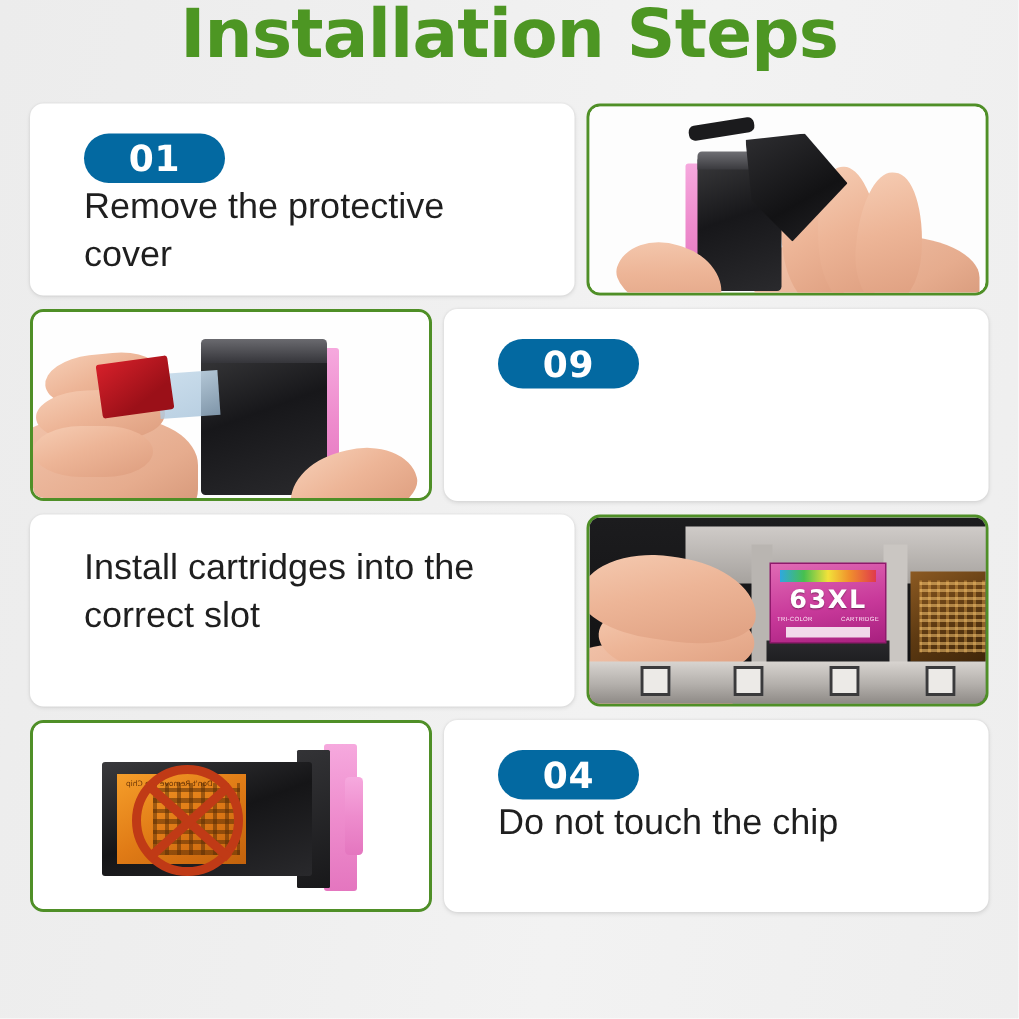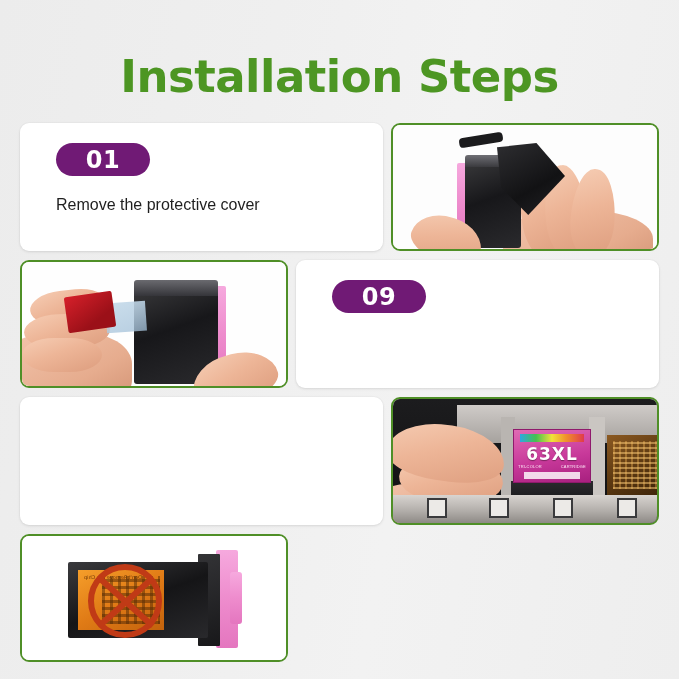--- a/index.html
+++ b/index.html
@@ -17,21 +17,20 @@
   }
 
   
   #page-title {
     text-align: center;
     color: #4d9623;
     font-size: 45px;
     font-weight: bold;
     letter-spacing: -0.5px;
     line-height: 1;
-    padding-top: 54px;
     padding-bottom: 0;
     font-family: "DejaVu Sans", sans-serif;
   }
 
   
   #steps {
     margin-top: 24px;
     padding: 0 20px;
     display: flex;
     flex-direction: column;
@@ -55,41 +54,40 @@
     display: flex;
     flex-direction: column;
     justify-content: flex-start;
     min-width: 0;
   }
 
   .step-row.photo-left .text-card { margin-left: 8px; }
   .step-row.photo-right .text-card { margin-right: 8px; }
 
   .badge {
-    background: #701a75;
+    background: #0369a1;
     color: #ffffff;
     border-radius: 999px;
     width: 94px;
     height: 33px;
     display: flex;
     align-items: center;
     justify-content: center;
     font-size: 24px;
     font-weight: bold;
     letter-spacing: 0.5px;
     margin-left: 12px;
     font-family: "DejaVu Sans", sans-serif;
     flex: 0 0 auto;
   }
 
   .step-text {
-    margin-top: 18px;
     margin-left: 12px;
     color: #1f1f1f;
-    font-size: 16px;
+    font-size: 24px;
     line-height: 1.33;
     max-width: 300px;
   }
 
   
   .photo {
     flex: 0 0 268px;
     border: 2px solid #4f8f27;
     border-radius: 9px;
     overflow: hidden;
@@ -305,20 +303,21 @@
         <div class="finger p2-thumb"></div>
       </div>
     </div>
     <div class="text-card">
       <div class="badge">09</div>
     </div>
   </div>
 
   <div class="step-row photo-right">
     <div class="text-card">
+      <div class="step-text">Install cartridges into the correct slot</div>
     </div>
     <div class="photo" id="photo-3">
       <div class="photo-inner">
         <div class="bg"></div>
         <div class="carriage"></div>
         <div class="slot-wall-l"></div>
         <div class="slot-wall-r"></div>
         <div class="chip-empty"></div>
         <div class="cart3-black"></div>
         <div class="cart3">
@@ -350,15 +349,19 @@
         <div class="cart-pink pink4"></div>
         <div class="cart-pink pink4b"></div>
         <div class="cart4-step"></div>
         <div class="cart4"></div>
         <div class="chip4">
           <div class="chip4-note">Don't Remove the Chip</div>
         </div>
         <div class="no-symbol"></div>
       </div>
     </div>
+    <div class="text-card">
+      <div class="badge">04</div>
+      <div class="step-text">Do not touch the chip</div>
+    </div>
   </div>
 
 </div>
 
 </body></html>

